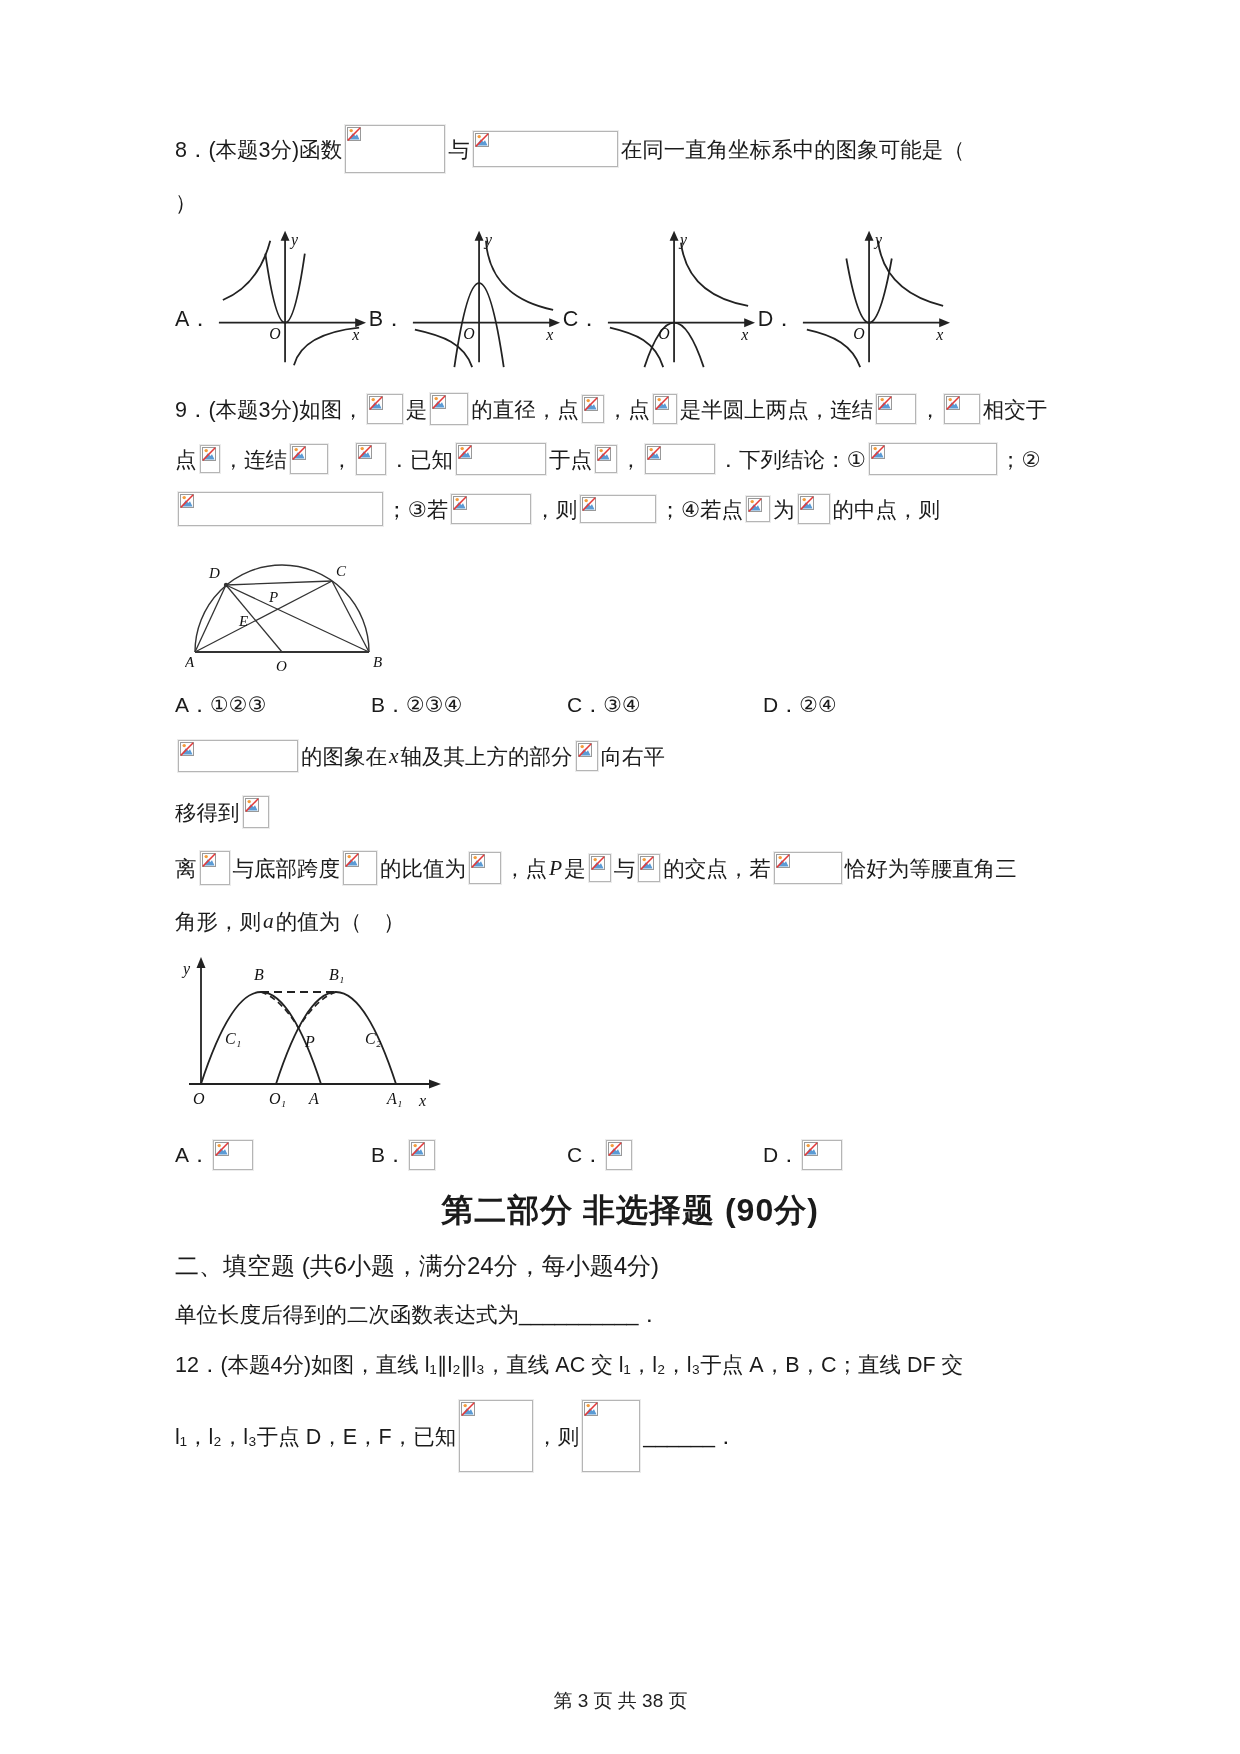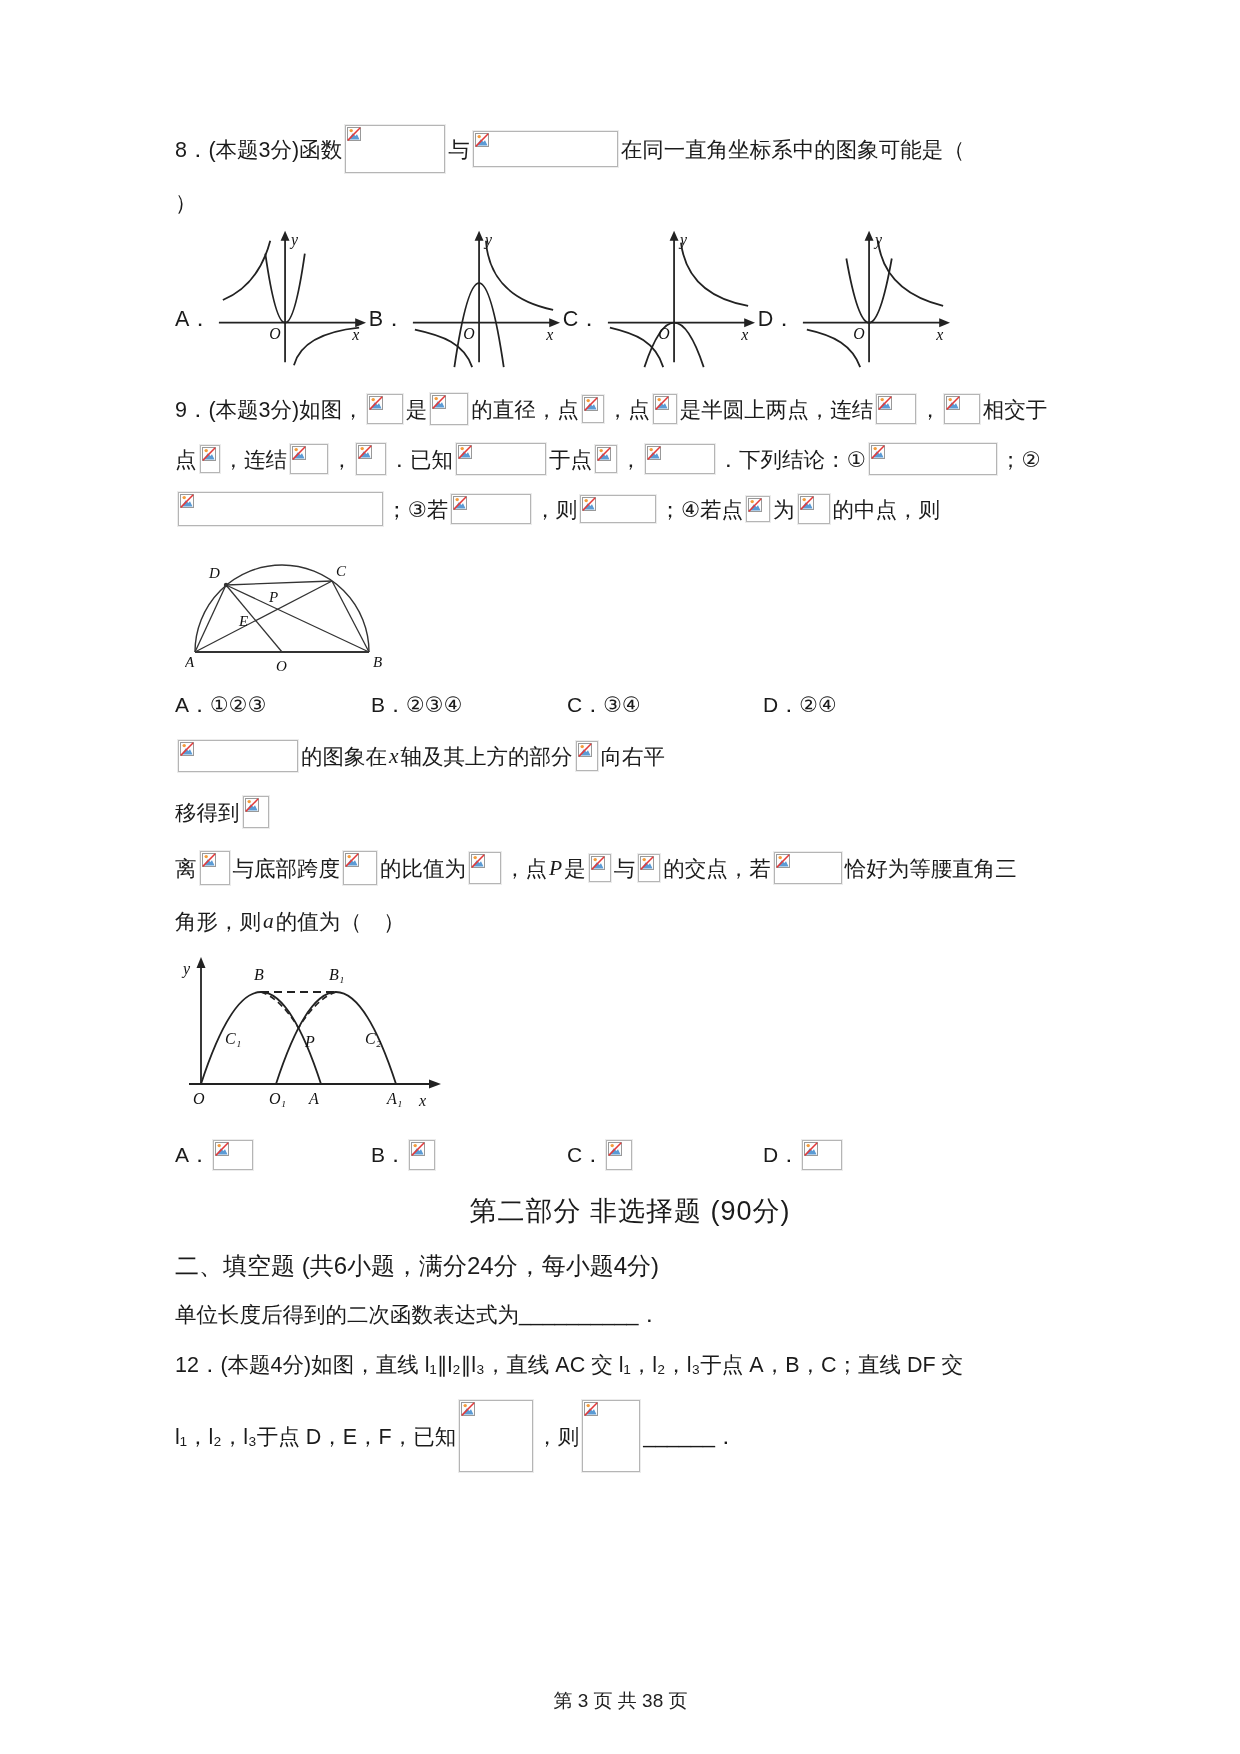--- a/index.html
+++ b/index.html
@@ -16,21 +16,21 @@
   .graphs-row{display:flex;align-items:flex-start;min-height:150px;margin:4px 0 6px 0}
   .graph-opt{display:flex;align-items:center}
   .graph-opt .opt-label{font-size:21.5px;margin-top:40px}
   svg.figure text{font-family:"Liberation Serif","DejaVu Serif",serif;font-style:italic;
       font-size:16px;fill:#111}
   svg.figure .small{font-size:15px}
   .opts{display:flex;align-items:center;min-height:46px;font-size:21px}
   .opts .opt{width:196px;display:flex;align-items:center}
   .opts .opt:last-child{width:auto}
   .fig-wrap{margin:6px 0 4px 10px}
-  .heading{font-size:27px;font-weight:400;text-align:left;min-height:62px;
+  .heading{font-size:32px;font-weight:700;text-align:left;min-height:62px;
       display:flex;align-items:center;justify-content:center;letter-spacing:1px}
   .sub{font-size:24px;min-height:48px;display:flex;align-items:center}
   .footer{position:absolute;left:1px;right:0;top:1688px;text-align:center;font-size:19px;color:#222}
 </style>
 </head>
 <body>
 
 <div class="content">
 
   <div class="line tall">

